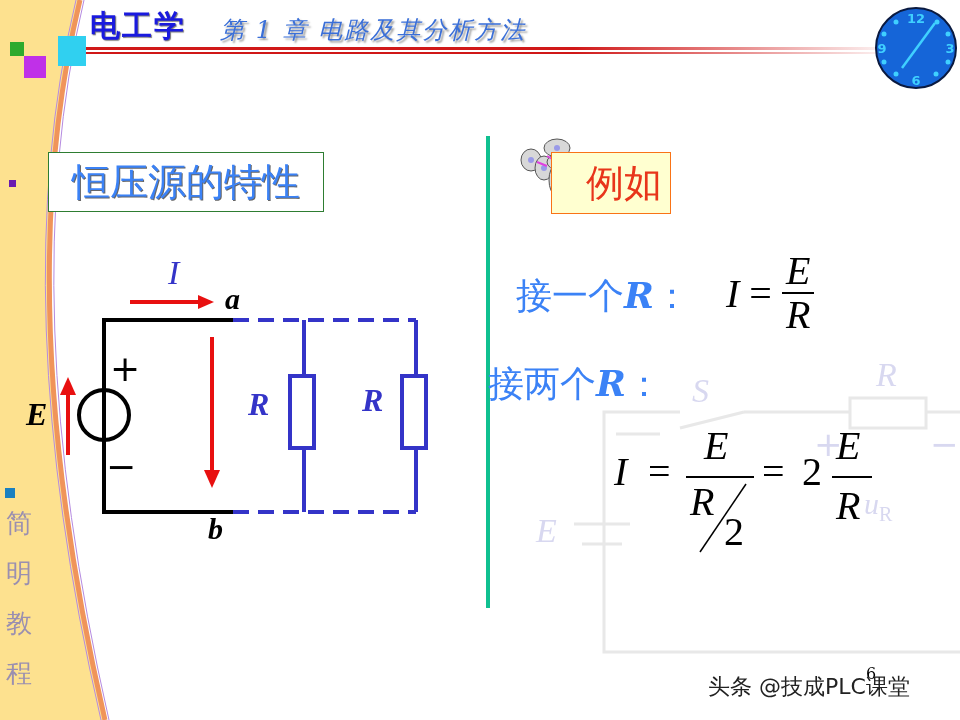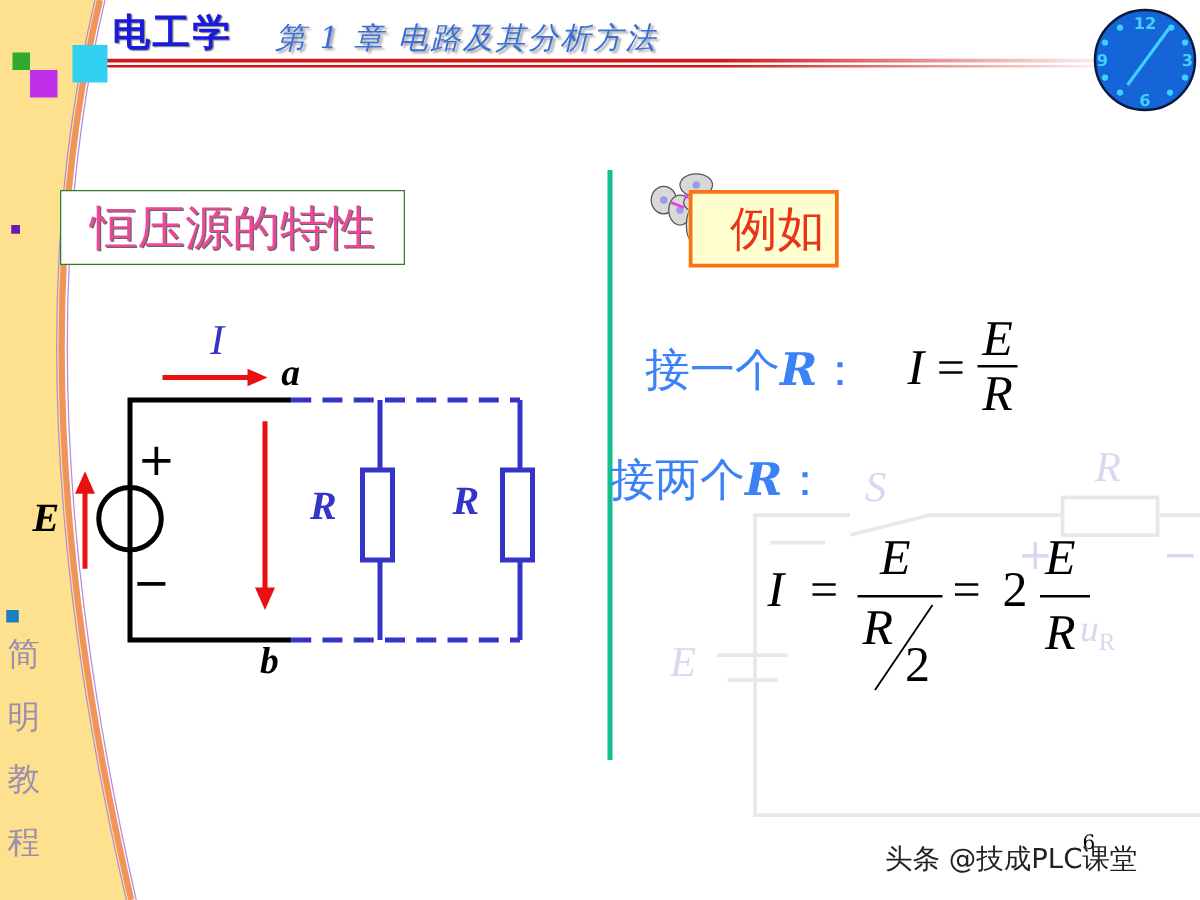--- a/index.html
+++ b/index.html
@@ -2,24 +2,24 @@
 <html><head>
 <meta charset="utf-8">
 <style>
   html,body{margin:0;padding:0;}
   body{width:960px;height:720px;position:relative;overflow:hidden;background:#ffffff;font-family:"DejaVu Serif","Liberation Serif",serif;}
   .abs{position:absolute;}
   #left-band{left:0;top:0;width:960px;height:720px;}
   .header-title{left:90px;top:6px;font-family:"DejaVu Sans","Liberation Sans",sans-serif;font-weight:bold;font-size:30px;color:#1a1adf;letter-spacing:2px;text-shadow:1px 1px 1px #777;}
   .chapter{left:220px;top:14px;font-family:"DejaVu Serif","Liberation Serif",serif;font-style:italic;font-size:24px;color:#3a6fd8;text-shadow:2px 2px 2px #999;letter-spacing:2px;white-space:nowrap;}
   .sq{position:absolute;}
-  .title-box{left:48px;top:152px;width:276px;height:60px;border:1px solid #2e7d32;background:#fff;box-sizing:border-box;display:flex;align-items:center;justify-content:center;font-size:38px;color:#ec4899;text-shadow:1px 1px 0 #666;}
+  .title-box{left:48px;top:152px;width:276px;height:60px;border:1px solid #2e7d32;background:#fff;box-sizing:border-box;display:flex;align-items:center;justify-content:center;font-size:38px;color:#3b82f6;text-shadow:1px 1px 0 #666;}
   .bullet{width:7px;height:7px;}
   .divider{left:486px;top:136px;width:4px;height:472px;background:#10c090;}
-  .eg-box{left:551px;top:152px;width:120px;height:62px;border:3px solid #f97316;background:#ffffd0;box-sizing:border-box;display:flex;align-items:center;justify-content:flex-end;padding-right:8px;font-size:38px;color:#e8351a;}
+  .eg-box{left:551px;top:152px;width:120px;height:62px;border:1px solid #f97316;background:#ffffd0;box-sizing:border-box;display:flex;align-items:center;justify-content:flex-end;padding-right:8px;font-size:38px;color:#e8351a;}
   .line-text{font-size:36px;color:#3b82f6;white-space:nowrap;}
   .line-text b{font-style:italic;font-family:"DejaVu Serif","Liberation Serif",serif;}
   .math{font-family:"Liberation Serif","DejaVu Serif",serif;font-style:italic;font-size:40px;color:#000;}
   .frac{display:inline-flex;flex-direction:column;align-items:center;vertical-align:middle;}
   .frac .num{border-bottom:2px solid #000;padding:0 4px;line-height:1.05;}
   .frac .den{line-height:1.05;}
   .side-text{left:6px;font-size:26px;color:#9a8fb0;font-family:"DejaVu Sans","Liberation Sans",sans-serif;}
   .watermark{left:708px;top:672px;font-family:"DejaVu Sans","Liberation Sans",sans-serif;font-size:22px;color:#222;text-shadow:1px 1px 1px #fff;white-space:nowrap;}
   .pagenum{left:866px;top:664px;font-size:16px;color:#000;}
   .ghost{color:#d8d8f0;}

